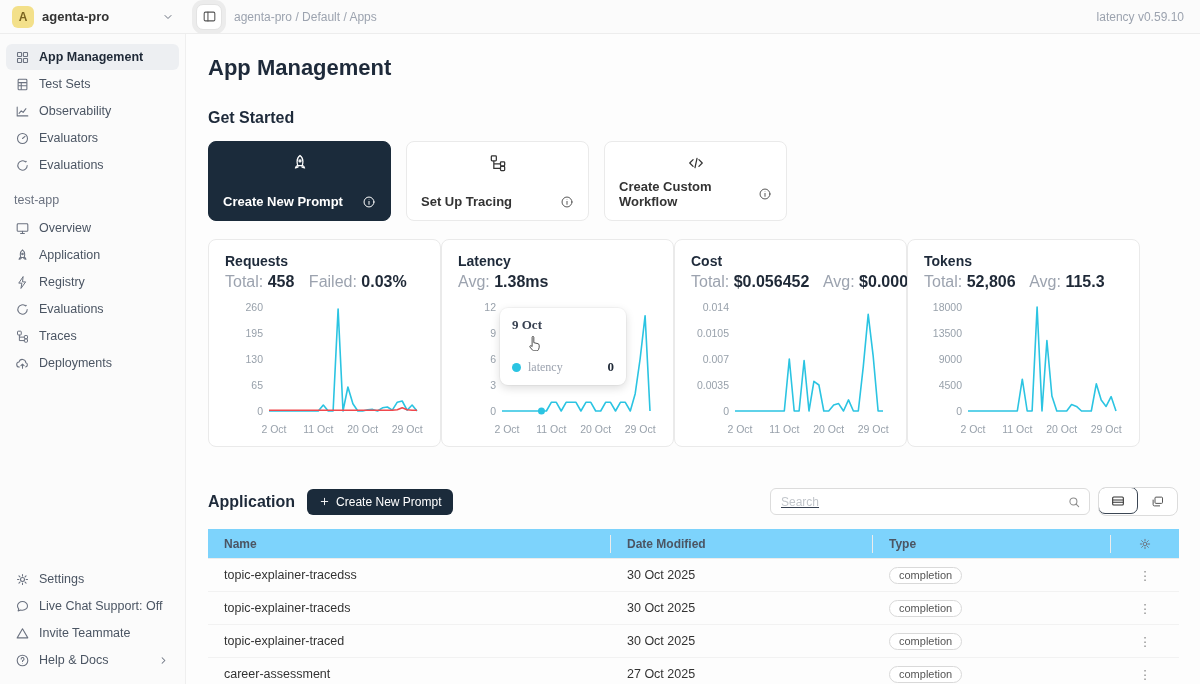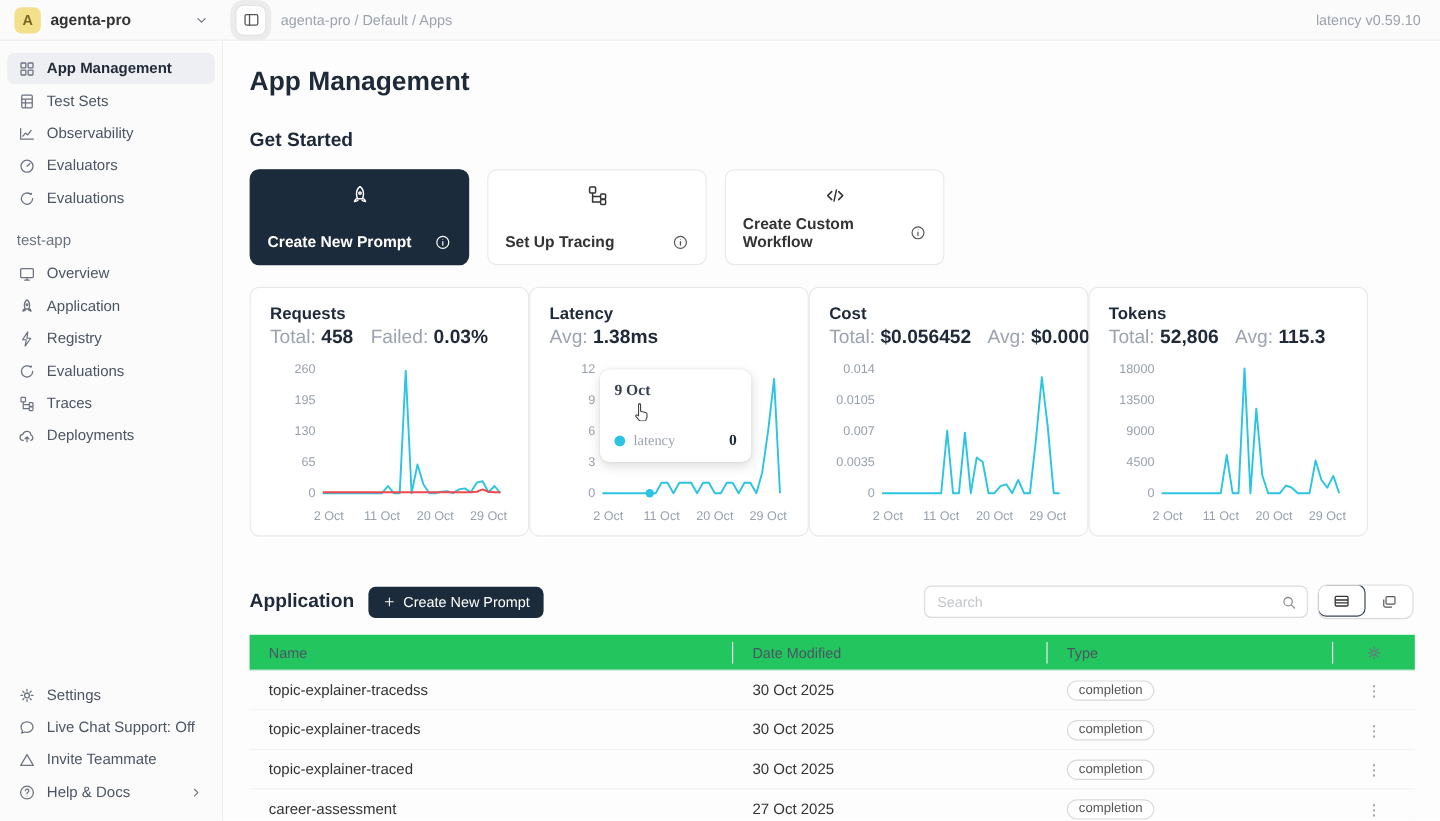--- a/index.html
+++ b/index.html
@@ -55,29 +55,29 @@
   .tt-dot { width:9px; height:9px; border-radius:50%; background:#2bc4e2; }
   .tt-series { font-size:12px; color:#9ca3af; flex:1; }
   .tt-value { font-size:13px; color:#1f2937; font-weight:600; }
   .hand-cursor { position:absolute; left:84px; top:94px; z-index:4; }
 
   
   .app-section-head { display:flex; align-items:center; margin-top:40px; }
   .app-heading { font-size:16px; font-weight:700; color:#1e2a3a; }
   .create-btn { display:flex; align-items:center; gap:6px; background:#1b2b3b; color:#fff; border:none; border-radius:6px; height:26px; padding:0 12px; font-size:12px; font-weight:500; margin-left:12px; cursor:pointer; font-family:inherit; }
   .head-right { margin-left:auto; display:flex; align-items:center; gap:8px; }
-  .search-box { width:320px; height:27px; border:1px solid #dcdcdc; border-radius:6px; background:#fff; display:flex; align-items:center; padding:0 8px 0 10px; }
+  .search-box { width:320px; height:27px; border:1px solid #dcdcdc; border-radius:6px; background:#fff; display:flex; align-items:center; padding:0 8px 0 10px;text-decoration:underline; }
   .search-box input { flex:1; border:none; outline:none; font-size:12px; color:#333; background:transparent; font-family:inherit; }
   .search-box input::placeholder { color:#c3c7cc; }
   .view-toggle { display:flex; border:1px solid #dcdcdc; border-radius:8px; background:#fff; overflow:hidden; }
   .view-btn { width:40px; height:27px; display:flex; align-items:center; justify-content:center; cursor:pointer; color:#444; }
   .view-btn.selected { border:1.5px solid #3b4654; border-radius:7px; margin:-1px; background:#fff; z-index:1; }
 
   .table { margin-top:13px; width:971px; font-size:12.5px; }
-  .t-head { display:flex; background:#22c55e; border-bottom:1px solid #ececec; height:30px; align-items:center; color:#4b5563; font-weight:400; font-size:12px; }
+  .t-head { display:flex; background:#7dd3fc; border-bottom:1px solid #ececec; height:30px; align-items:center; color:#4b5563; font-weight:700; font-size:12px; }
   .t-head .cell { border-right:1px solid #ececec; height:18px; display:flex; align-items:center; }
   .t-head .cell:last-child { border-right:none; }
   .cell { padding:0 16px; }
   .c-name { width:403px; flex:0 0 auto; }
   .c-date { width:262px; flex:0 0 auto; }
   .c-type { width:238px; flex:0 0 auto; }
   .c-actions { width:68px; flex:0 0 auto; display:flex; justify-content:center; }
   .t-row { display:flex; align-items:center; height:33px; border-bottom:1px solid #f2f2f2; color:#333; cursor:pointer; background:#fdfdfd; }
   .type-badge { display:inline-block; border:1px solid #d9d9d9; border-radius:10px; padding:1px 9px 2px 9px; font-size:11px; color:#555; background:#fff; }
   .dots { color:#8c8c8c; cursor:pointer; padding:0 6px; }

